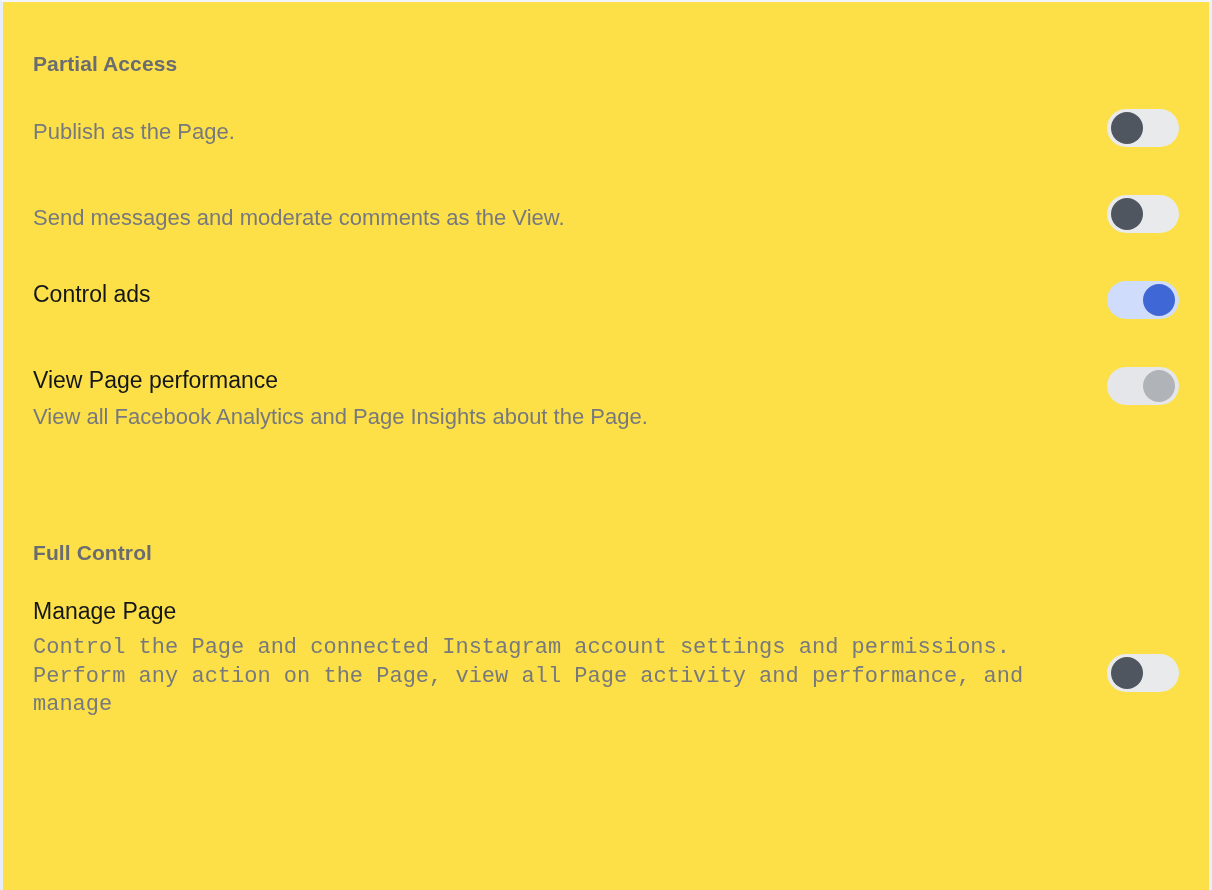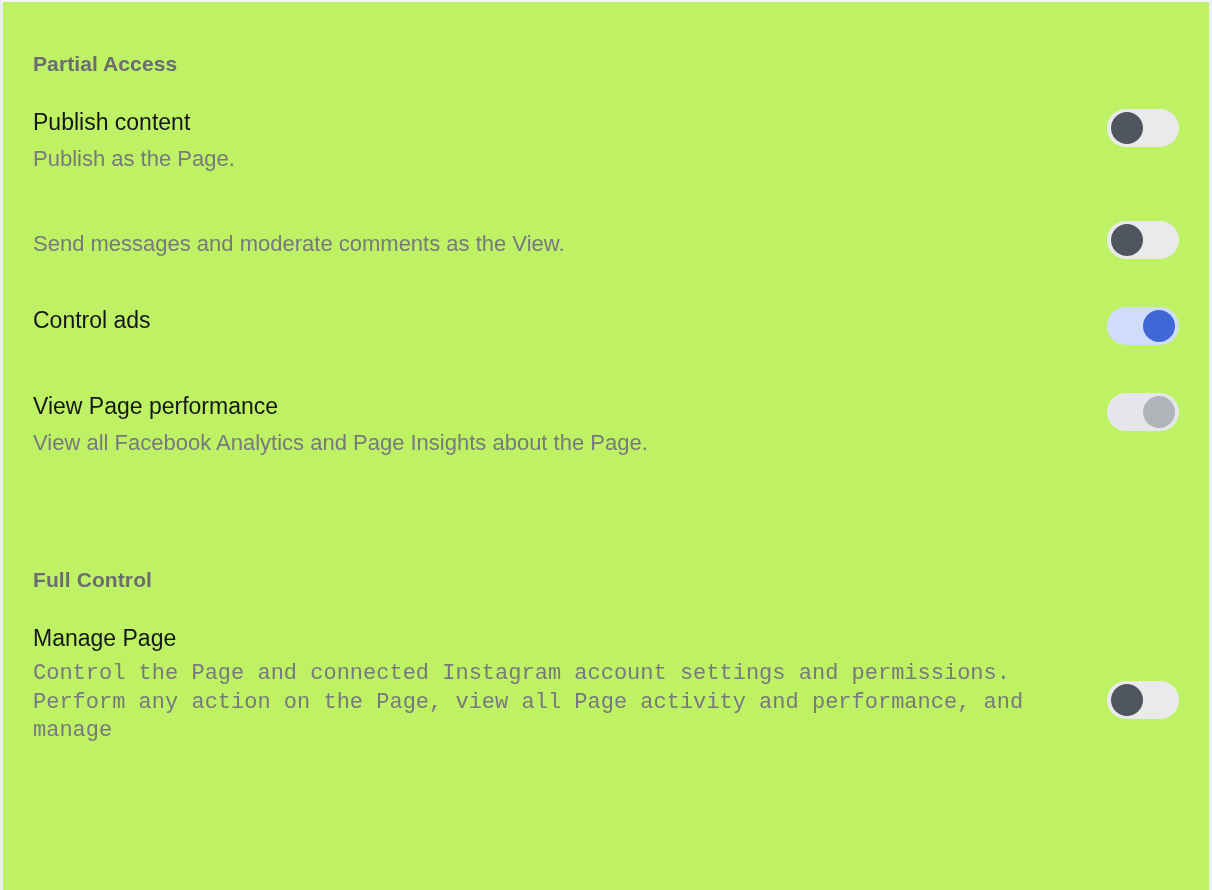--- a/index.html
+++ b/index.html
@@ -13,21 +13,21 @@
     overflow: hidden;
     font-family: "Liberation Sans", sans-serif;
     -webkit-font-smoothing: antialiased;
   }
 
   .panel {
     position: relative;
     box-sizing: border-box;
     width: 1212px;
     height: 890px;
-    background: #bef264;
+    background: #fde047;
     border-left: 3px solid #e7eef8;
     border-right: 3px solid #e9f0f9;
     border-top: 2px solid #f2f6fb;
     overflow: hidden;
   }
 
   .scroll-area {
     position: relative;
     padding: 0 30px 0 30px;
   }
@@ -114,21 +114,20 @@
   <div class="scroll-area">
 
     <div class="sp-head-first"></div>
 
     <div class="section-header">Partial Access</div>
 
     <div class="sp-after-head"></div>
 
     <div class="perm-row">
       <div class="perm-text">
-        <div class="perm-title">Publish content</div>
         <div class="perm-desc">Publish as the Page.</div>
       </div>
       <div class="toggle off">
         <span class="knob"></span>
       </div>
     </div>
 
     <div class="sp-between"></div>
 
     <div class="perm-row">

